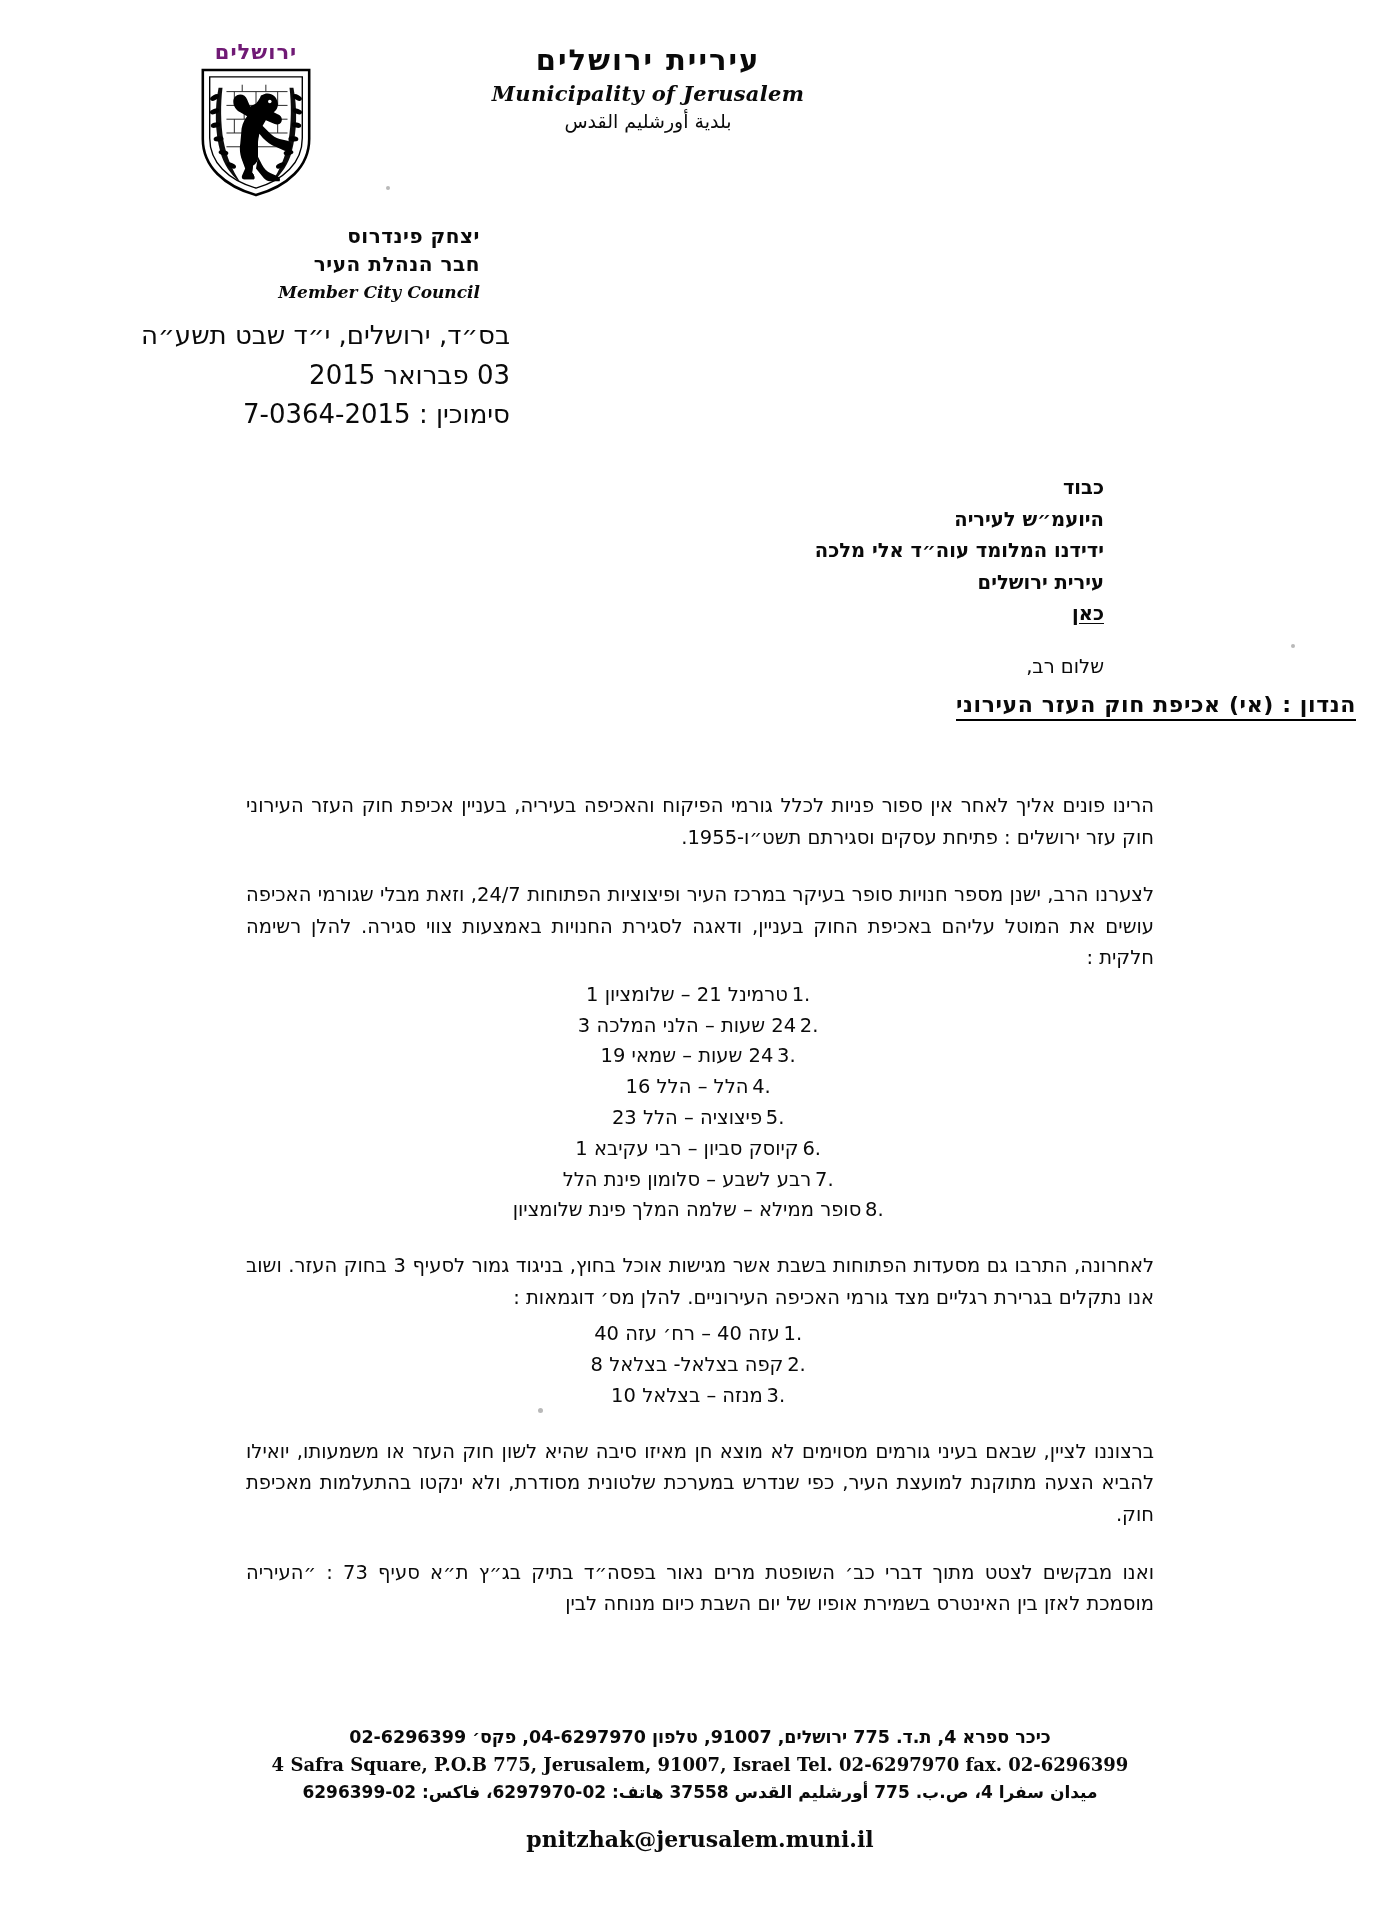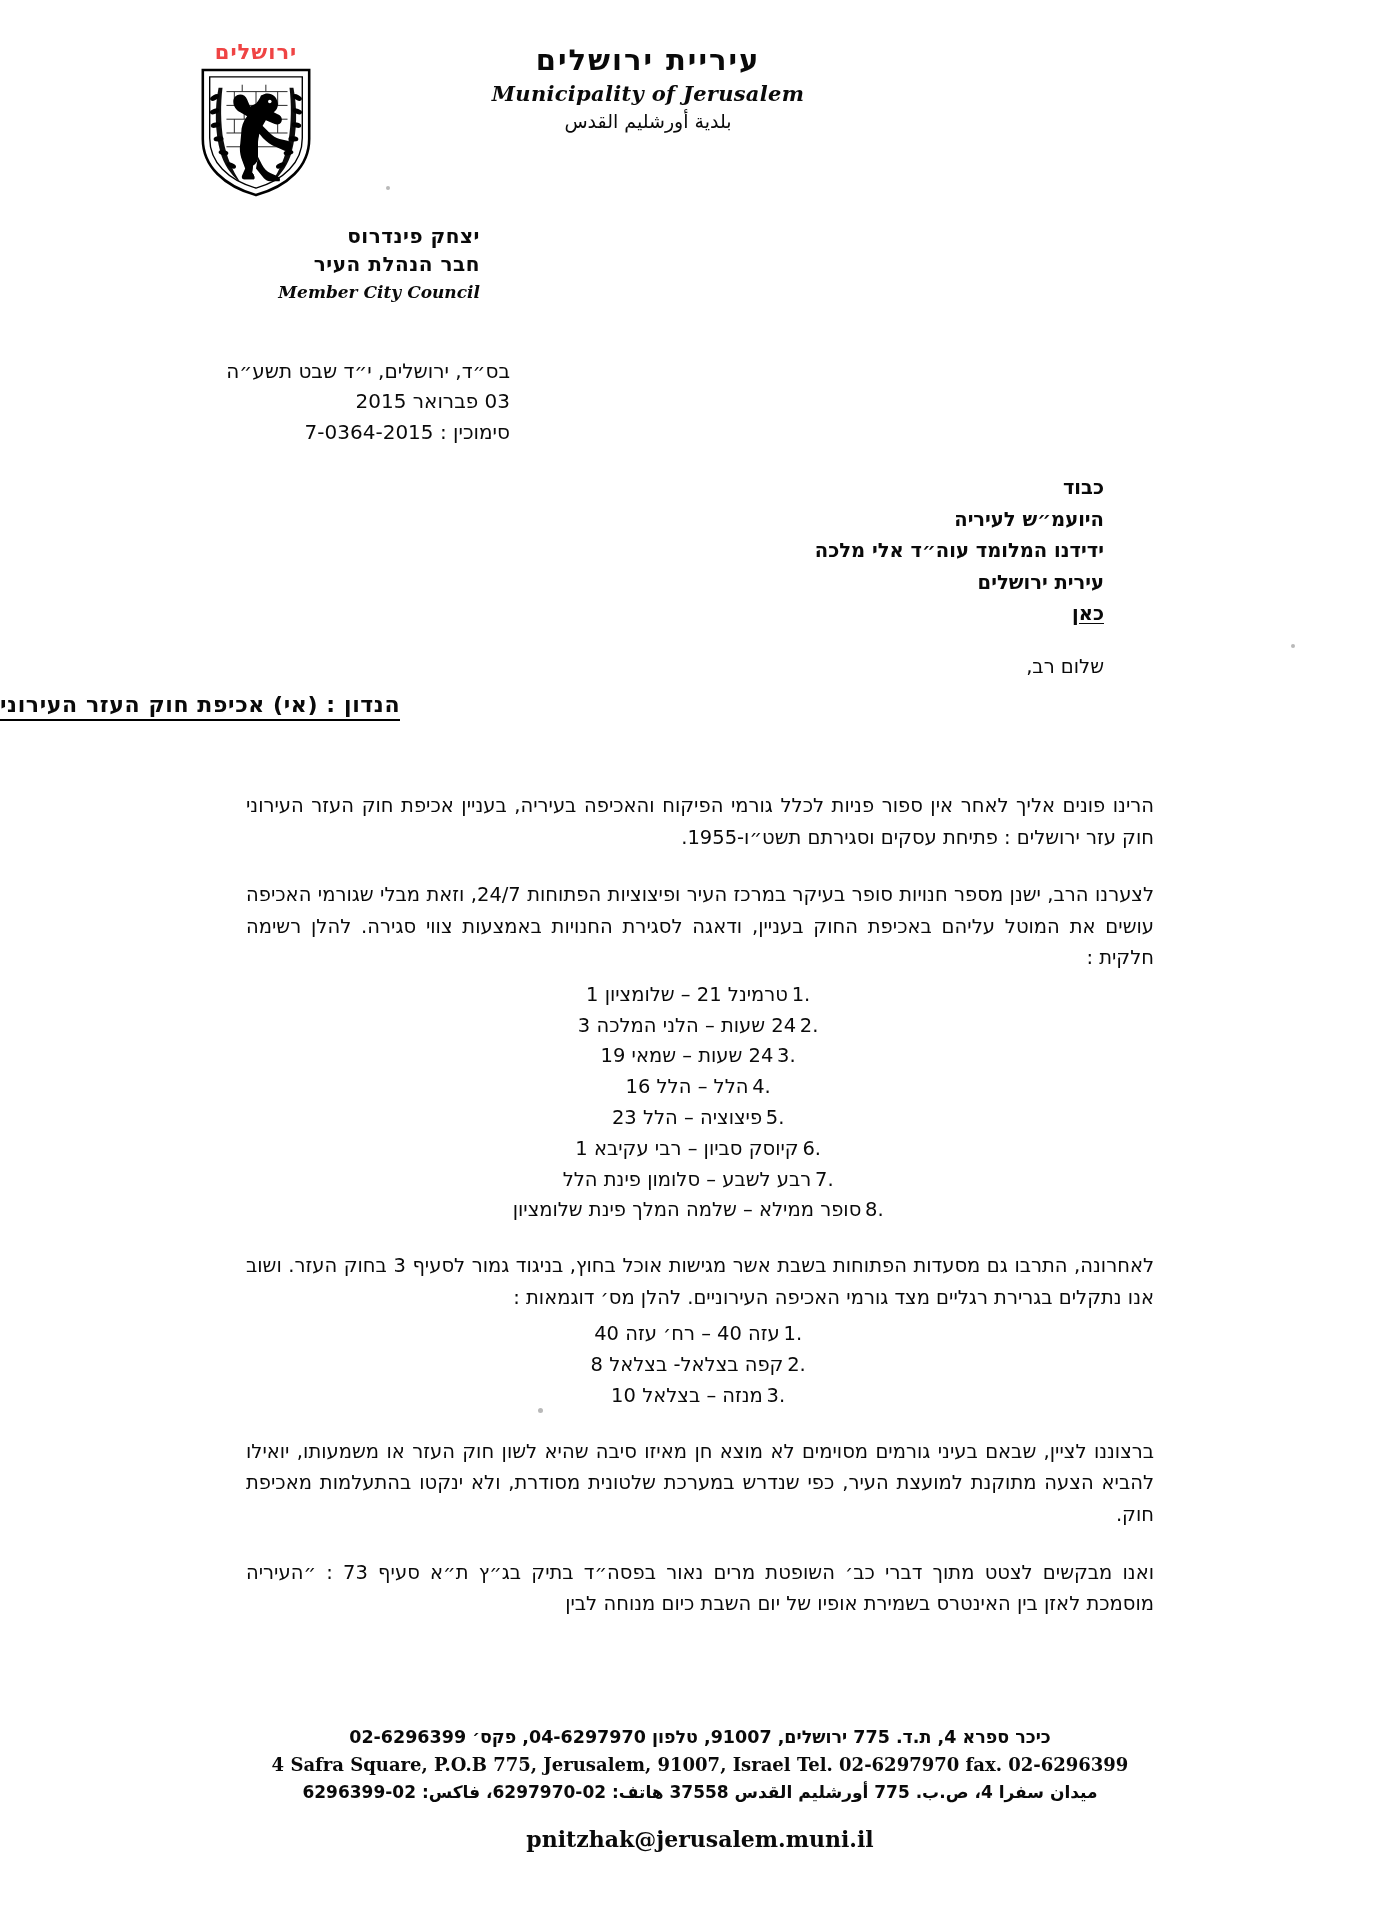--- a/index.html
+++ b/index.html
@@ -36,21 +36,21 @@
     top: 6px;
     width: 160px;
     text-align: center;
   }
   .emblem-word {
     font-family: "DejaVu Sans", sans-serif;
     font-weight: 700;
     font-size: 21px;
     letter-spacing: 1px;
     margin-bottom: 2px;
-    color: #ef4444;
+    color: #701a75;
   }
   .emblem-shield {
     width: 128px;
     height: 132px;
     margin: 0 auto;
     display: block;
   }
 
   .org-titles {
     position: absolute;
@@ -113,24 +113,23 @@
     margin-top: 1px;
   }
 
   
   .dates {
     position: absolute;
     top: 316px;
     left: 150px;
     width: 360px;
     text-align: right;
-    font-size: 20px;
+    font-size: 26px;
     line-height: 1.52;
     font-family: "DejaVu Sans", sans-serif;
-    margin-top: 40px;
   }
   .dates div { white-space: nowrap; }
 
   
   .addressee {
     position: absolute;
     top: 428px;
     right: 296px;
     text-align: right;
     font-family: "DejaVu Sans", sans-serif;
@@ -152,22 +151,22 @@
     font-family: "DejaVu Sans", sans-serif;
     font-size: 19.5px;
   }
 
   
   .subject {
     position: absolute;
     top: 692px;
     left: 0;
     right: 0;
-    text-align: left;
-    padding-right: 93px;
+    text-align: right;
+    padding-right: 44px;
   }
   .subject span {
     font-family: "DejaVu Sans", sans-serif;
     font-weight: 700;
     font-size: 22px;
     letter-spacing: 0.6px;
     border-bottom: 2.5px solid #000;
     padding-bottom: 2px;
   }
 

